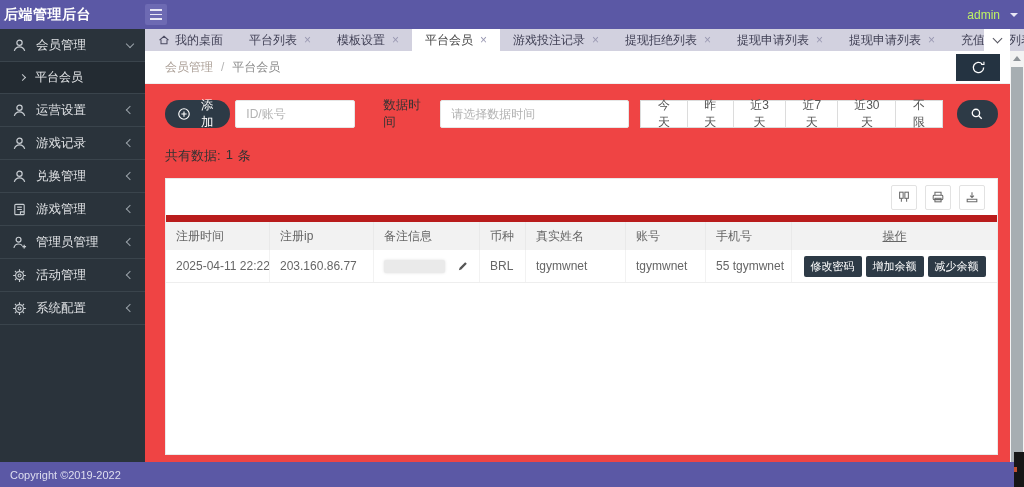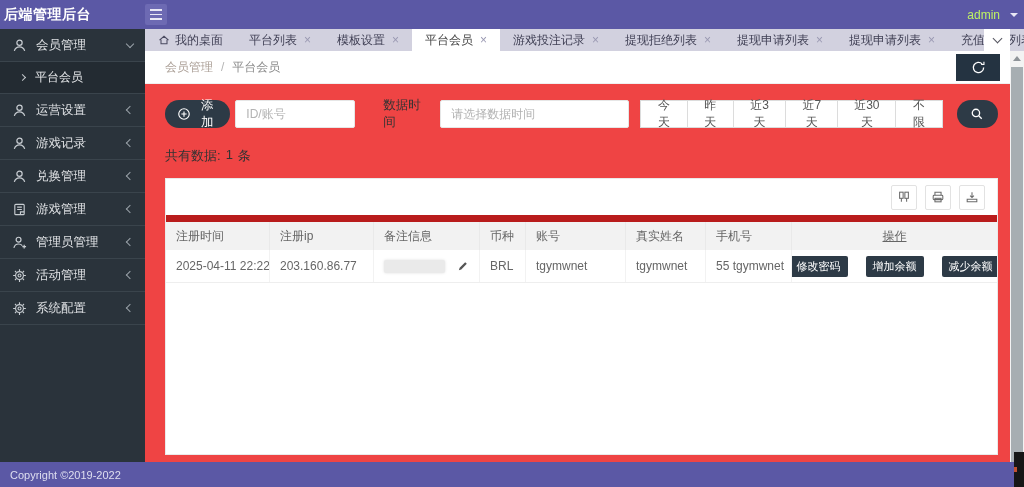--- a/index.html
+++ b/index.html
@@ -97,21 +97,21 @@
   .th {
     height:28px; display:flex; align-items:center; padding:0 10px; color:#666; font-size:12px;
     border-right:1px solid #e9e9e9; cursor:pointer;
   }
   .th:last-child { border-right:none; justify-content:center;text-decoration:underline; }
   .trow { border-bottom:1px solid #eee; }
   .td {
     height:32px; display:flex; align-items:center; padding:0 10px; color:#666; font-size:12px;
     border-right:1px solid #f2f2f2; white-space:nowrap; overflow:hidden;
   }
-  .td:last-child { border-right:none; justify-content:center; gap:18px; }
+  .td:last-child { border-right:none; justify-content:center; gap:4px; }
   .blurbox { width:90px; height:13px; background:#eaeaea; border-radius:2px; box-shadow:0 0 3px #e0e0e0; }
   .pencil { margin-left:12px; color:#555; width:12px; height:12px; cursor:pointer; flex:none; }
   .mini-btn {
     background:#2d3a46; color:#fff; border:none; height:21px; padding:0 7px; font-size:11px;
     border-radius:2px; cursor:pointer; font-family:inherit; white-space:nowrap;
   }
   
   .footer {
     position:absolute; left:0; bottom:0; width:1024px; height:25px; background:#5b58a5;
     display:flex; align-items:center; padding-left:10px; color:#dfdff0; font-size:11px; z-index:20;
@@ -359,22 +359,22 @@
               </svg>
           </span>
         </div>
       </div>
 
       <div class="tgrid thead">
         <div class="th">注册时间</div>
         <div class="th">注册ip</div>
         <div class="th">备注信息</div>
         <div class="th">币种</div>
+        <div class="th">真实姓名</div>
         <div class="th">账号</div>
-        <div class="th">真实姓名</div>
         <div class="th">手机号</div>
         <div class="th">操作</div>
       </div>
 
       <div class="tgrid trow">
         <div class="td">2025-04-11 22:22:26</div>
         <div class="td">203.160.86.77</div>
         <div class="td">
           <span class="blurbox"></span>
           <span class="pencil">

